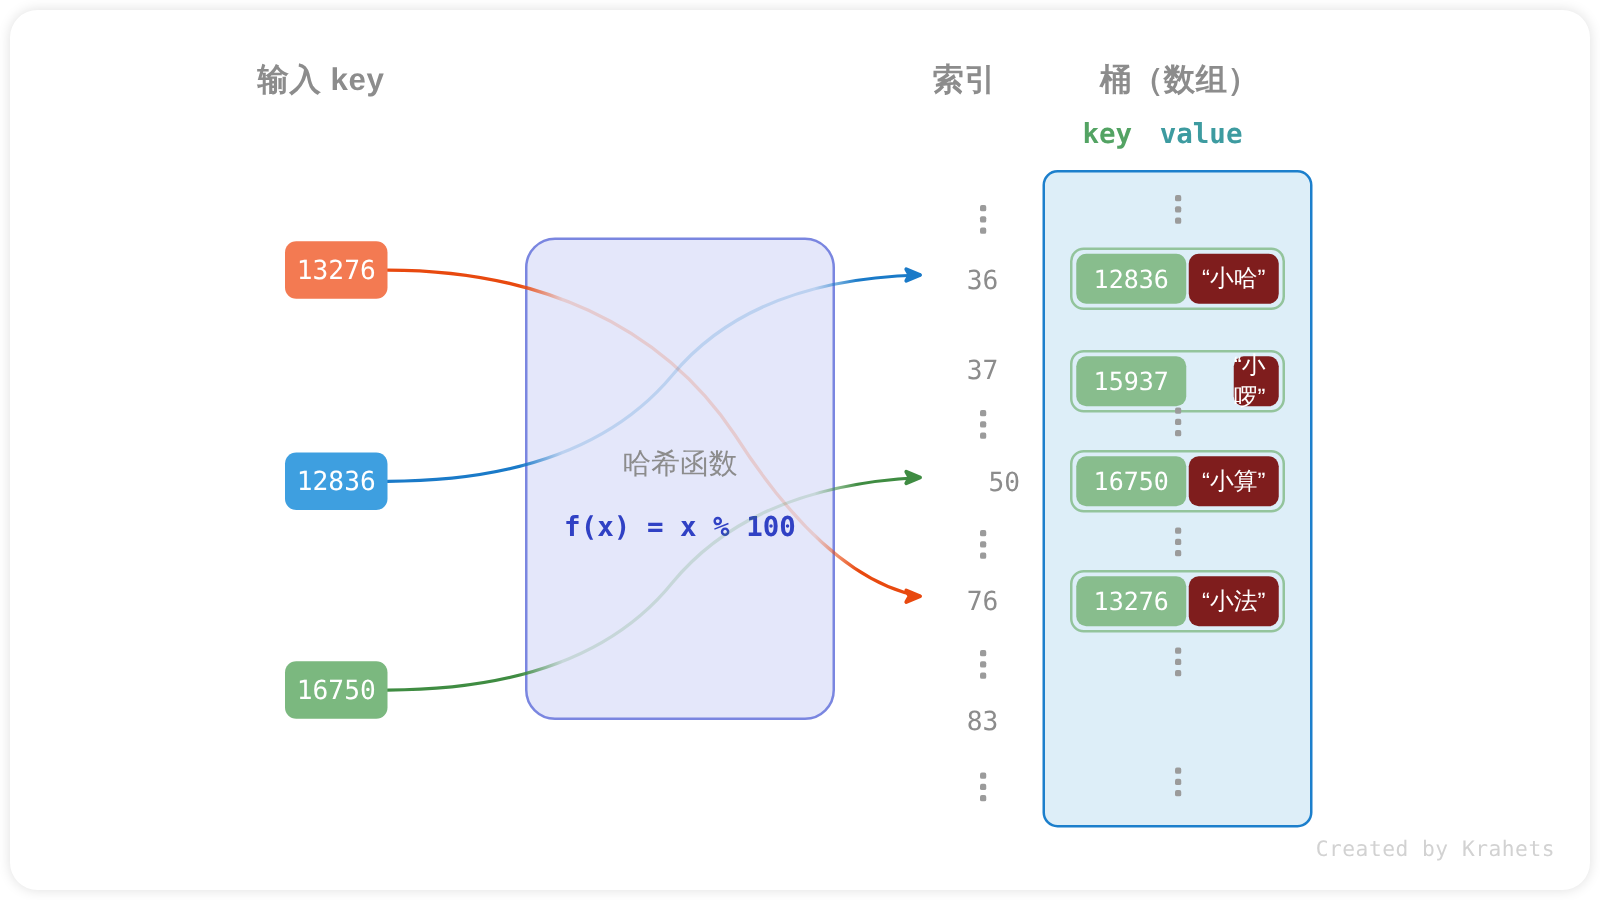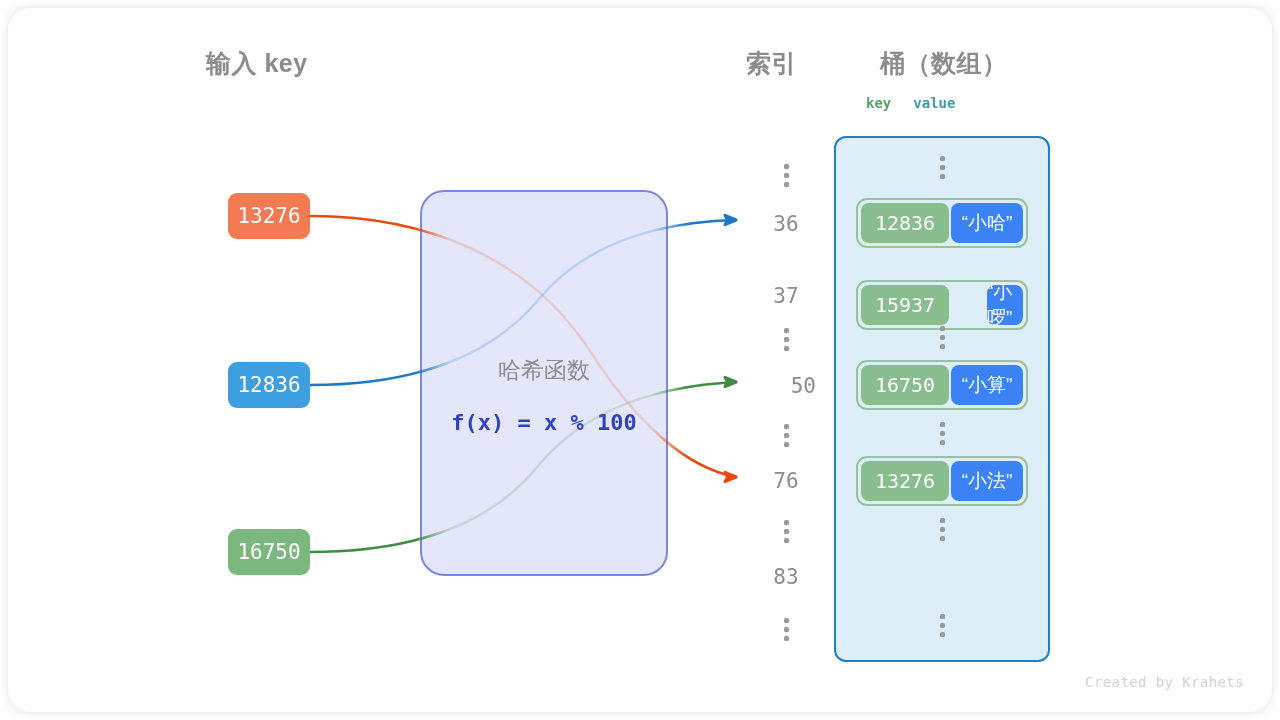--- a/index.html
+++ b/index.html
@@ -45,21 +45,21 @@
   }
   #head-input { left: 198px; top: 39px; }
   #head-index { left: 738px; top: 39px; }
   #head-bucket { left: 872px; top: 39px; }
 
   #kv-head {
     position: absolute;
     left: 858px;
     top: 87px;
     font-family: "DejaVu Sans Mono", "Liberation Mono", monospace;
-    font-size: 14px;
+    font-size: 22px;
     font-weight: bold;
     white-space: nowrap;
   }
   #kv-head .k { color: #53a363; }
   #kv-head .v { color: #3d9ba0; margin-left: 22px; }
 
   
   .keybox {
     position: absolute;
     width: 82px;
@@ -180,34 +180,34 @@
     font-size: 20px;
   }
   .pair .cell.k {
     width: 88px;
     background: #88bd8d;
     border-radius: 8px;
   }
   .pair .cell.v {
     flex: 1;
     margin-left: 2px;
-    background: #3b82f6;
+    background: #7f1d1d;
     border-radius: 8px;
     font-family: "Liberation Sans", "DejaVu Sans", sans-serif;
     font-size: 19px;
   }
 
   
   #watermark {
     position: absolute;
     right: 28px;
     bottom: 22px;
     color: #d2d2d2;
     font-family: "DejaVu Sans Mono", "Liberation Mono", monospace;
-    font-size: 14px;
+    font-size: 17px;
     letter-spacing: 0.4px;
   }
 </style>
 </head>
 <body>
 
 <div id="card">
   <div id="stage">
 
     <div class="col-head" id="head-input">输入 key</div>

